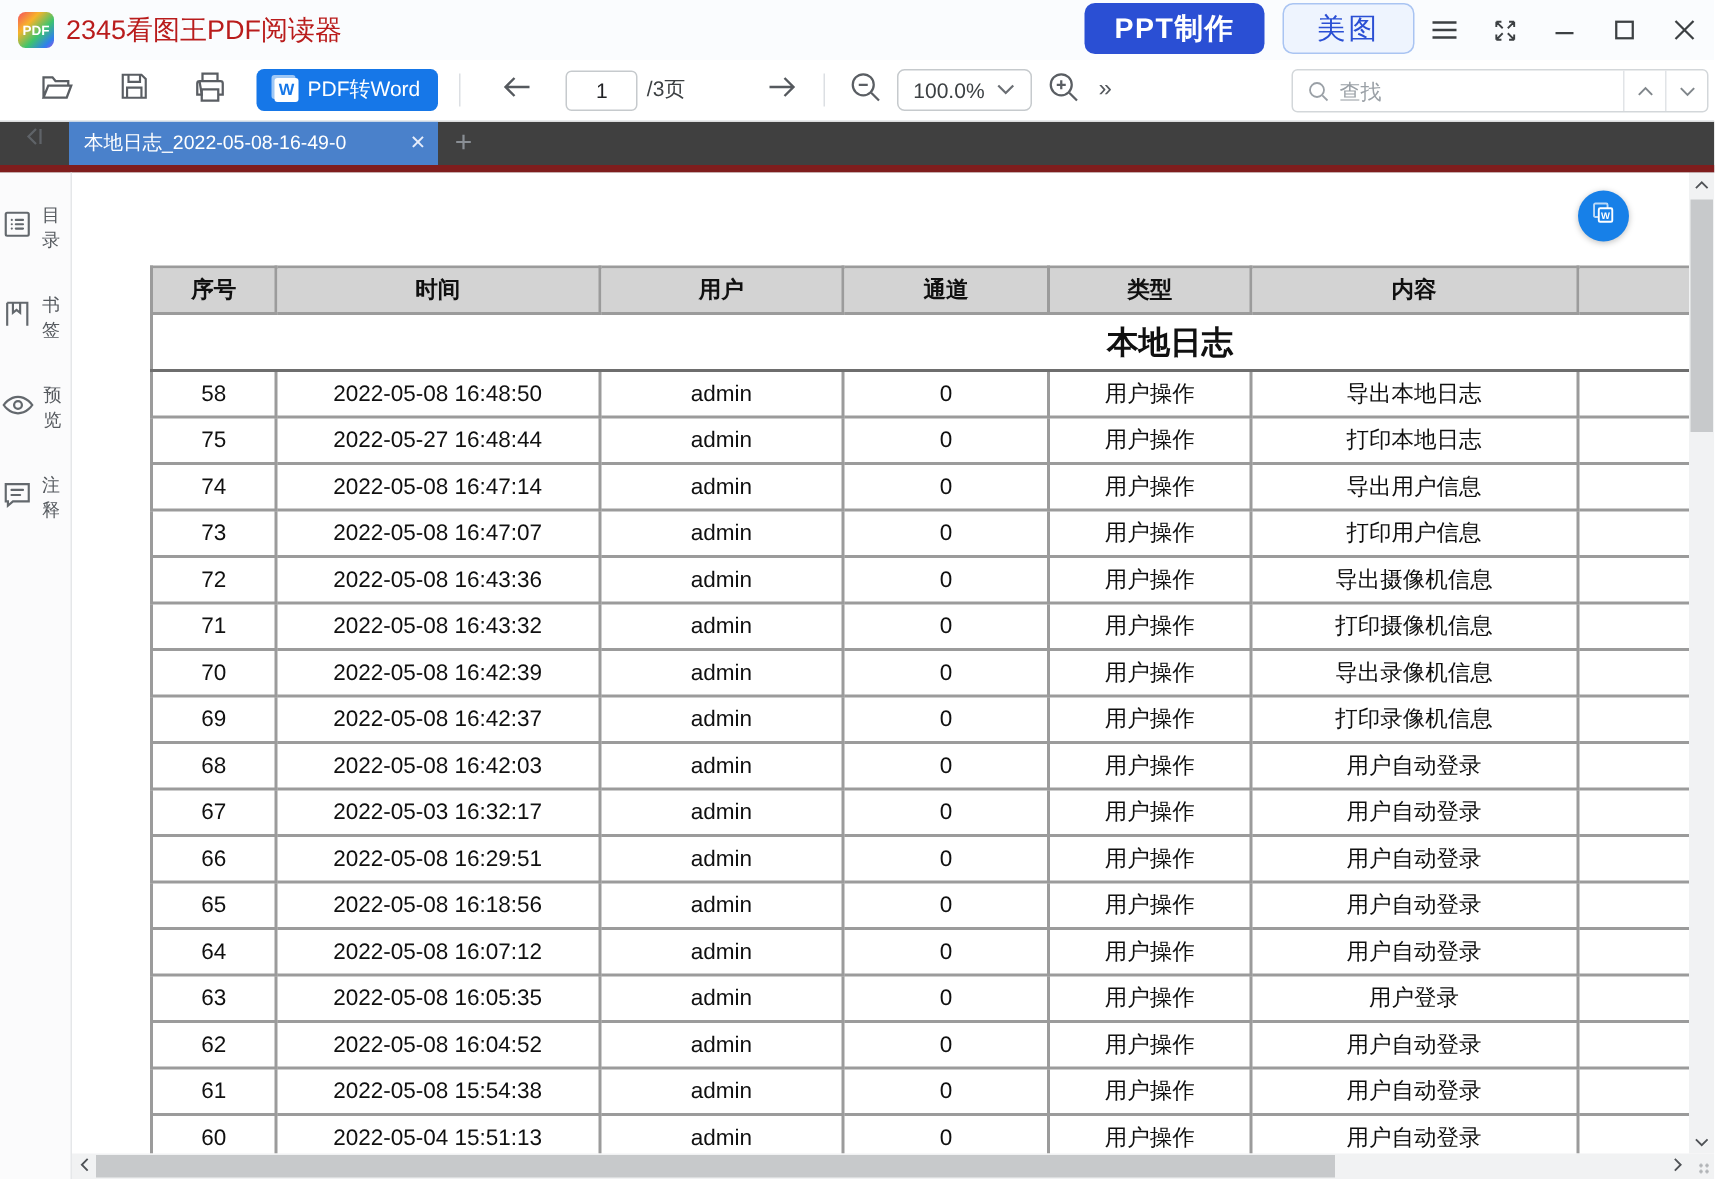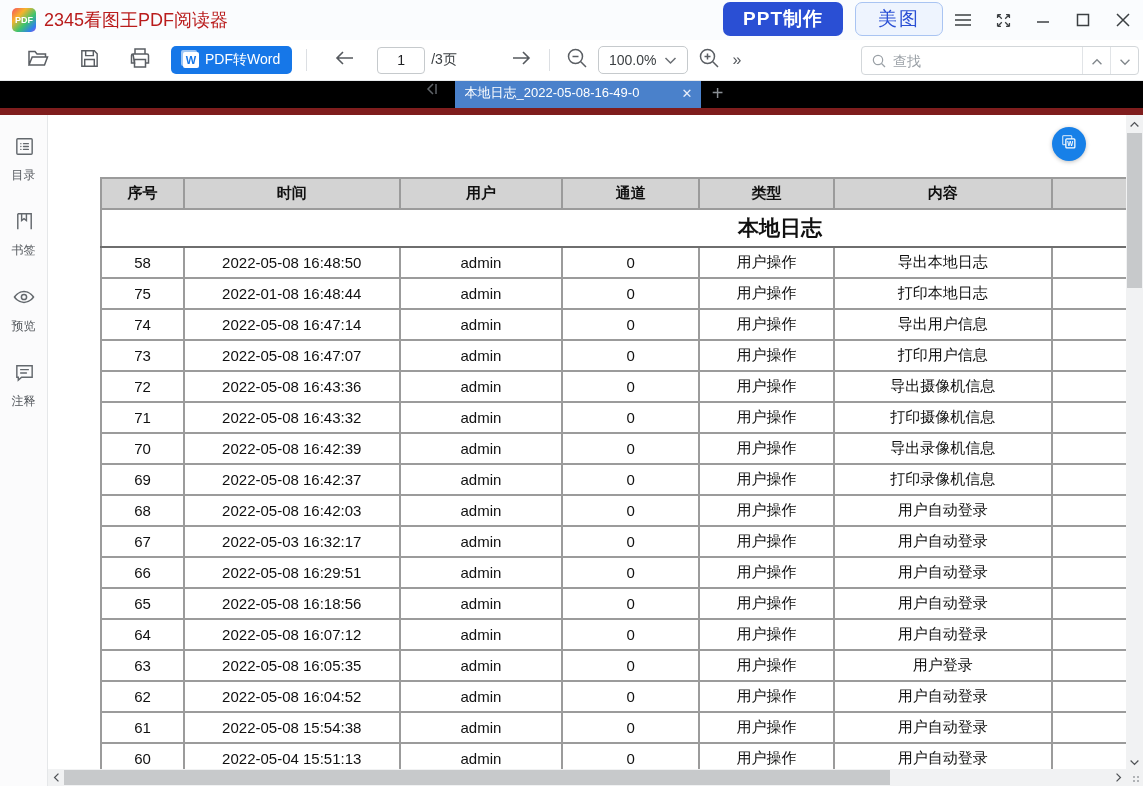--- a/index.html
+++ b/index.html
@@ -40,36 +40,36 @@
   .more-btn { font-size:16px; color:#55595e; margin-left:10px; cursor:pointer; }
   .search-wrap { position:absolute; right:4px; top:6px; width:278px; height:29px; border:1px solid #d3d7da;
     border-radius:4px; display:flex; align-items:center; background:#fff; }
   .search-icon-c { color:#9aa0a6; margin:0 6px 0 9px; display:flex; }
   .search-input { flex:1; border:none; outline:none; font-size:14px; color:#202124; min-width:0; background:transparent; }
   .search-input::placeholder { color:#9aa0a6; }
   .find-btn { width:28px; height:100%; border-left:1px solid #e1e4e7; display:flex; align-items:center;
     justify-content:center; color:#80868b; cursor:pointer; }
 
   
-  .tabbar { height:34px; background:#000000; display:flex; align-items:flex-end; border-bottom:7px solid #7f1d1d;justify-content:center; }
+  .tabbar { height:34px; background:#404040; display:flex; align-items:flex-end; border-bottom:5px solid #7f1d1d; }
   .collapse-btn { width:46px; height:34px; display:flex; align-items:center; justify-content:center; color:#5f6368; cursor:pointer; }
   .tab { height:30px; width:246px; background:#4a81cb; color:#fff; display:flex; align-items:center;
     padding:0 8px 0 10px; font-size:13px; cursor:pointer; }
   .tab-title { flex:1; white-space:nowrap; overflow:hidden;
     -webkit-mask-image:linear-gradient(90deg,#000 82%,transparent 98%);
             mask-image:linear-gradient(90deg,#000 82%,transparent 98%); }
   .tab-close { margin-left:2px; font-size:13px; color:#e8eefb; cursor:pointer; }
   .newtab-btn { width:34px; height:30px; display:flex; align-items:center; justify-content:center;
     color:#8a8f95; font-size:20px; cursor:pointer; }
 
   
   .content { position:relative; height:671px; display:flex; }
   .side-nav { width:48px; background:#fbfbfc; border-right:1px solid #e5e7e9; padding-top:20px;
     display:flex; flex-direction:column; align-items:center; gap:26px; flex-shrink:0; }
-  .side-item { display:flex; flex-direction:column; align-items:flex-end; gap:5px; color:#63686d; cursor:pointer; }
+  .side-item { display:flex; flex-direction:row; align-items:center; gap:5px; color:#63686d; cursor:pointer; }
   .side-item .lbl { font-size:12px; color:#55595e; }
 
   .doc-viewport { position:relative; width:1078px; height:654px; background:#ffffff; overflow:hidden; }
 
   .log-table { position:absolute; left:52px; top:62px; width:1360px; border-collapse:collapse;
     table-layout:fixed; background:#fff; }
   .log-table th, .log-table td { border:2px solid #9b9b9b; text-align:center; font-size:15px; color:#101010;
     height:31px; padding:0 4px; overflow:hidden; white-space:nowrap; }
   .log-table { border:2px solid #6e6e6e; }
   .log-table .title-cell { height:38px; font-size:21px; font-weight:bold; background:#fff; border-bottom:2px solid #6e6e6e; }
@@ -334,21 +334,21 @@
               <td>58</td>
               <td>2022-05-08 16:48:50</td>
               <td>admin</td>
               <td>0</td>
               <td>用户操作</td>
               <td>导出本地日志</td>
               <td></td>
             </tr>
             <tr>
               <td>75</td>
-              <td>2022-01-08 16:48:44</td>
+              <td>2022-05-27 16:48:44</td>
               <td>admin</td>
               <td>0</td>
               <td>用户操作</td>
               <td>打印本地日志</td>
               <td></td>
             </tr>
             <tr>
               <td>74</td>
               <td>2022-05-08 16:47:14</td>
               <td>admin</td>

